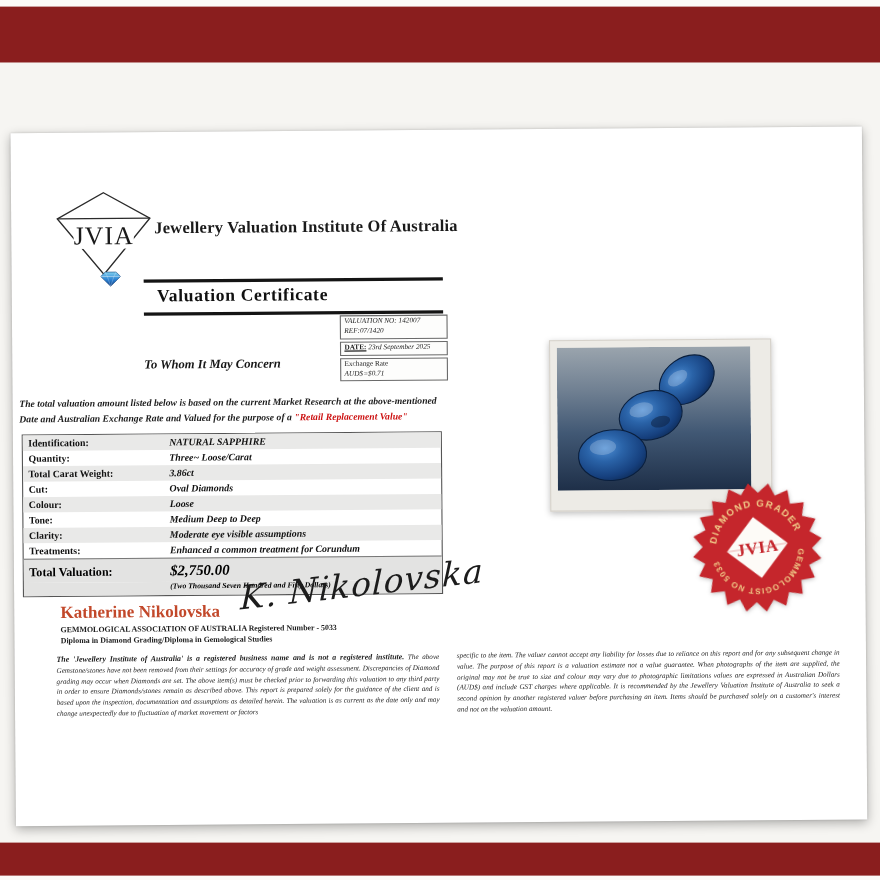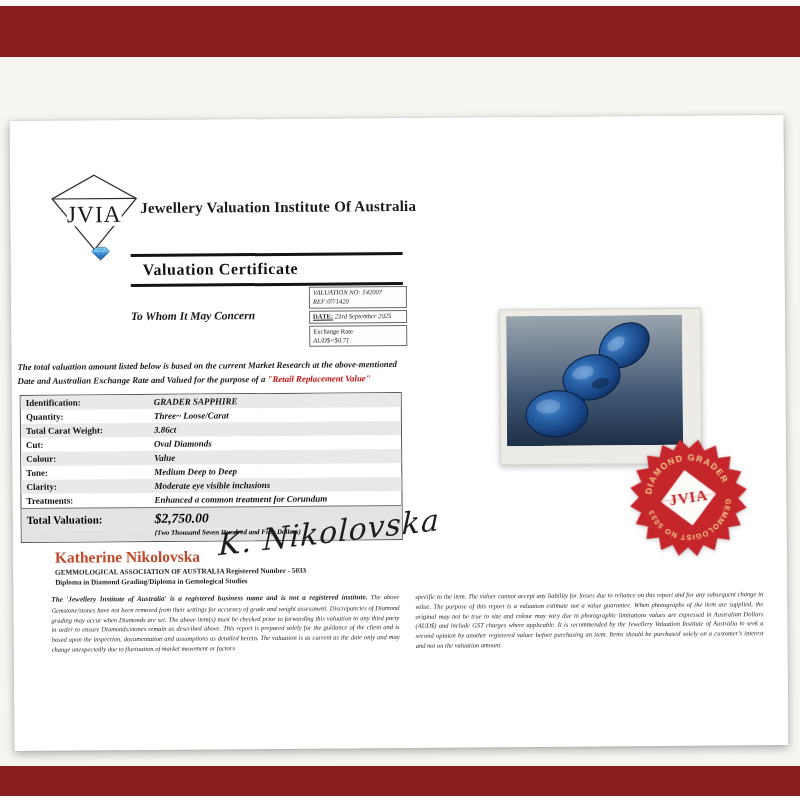--- a/index.html
+++ b/index.html
@@ -19,21 +19,21 @@
   .title-block{left:120px;top:134px;width:260px;border-top:3px solid #141414;border-bottom:3px solid #141414;
                padding:4px 0 5px 12px;font-size:16px;font-weight:bold;letter-spacing:0.6px;color:#111;}
 
   
   .meta{left:298px;top:168px;width:98px;font-size:6.6px;color:#222;}
   .meta .mbox{border:1px solid #6a6a6a;background:#fdfdfc;padding:1px 3px;margin-bottom:2px;line-height:1.35;}
   .meta .lab{font-weight:bold;}
   .meta .it{font-style:italic;}
   .meta .ul{text-decoration:underline;}
 
-  .salutation{left:120px;top:190px;font-size:11.5px;font-weight:bold;font-style:italic;color:#161616;}
+  .salutation{left:120px;top:206px;font-size:11.5px;font-weight:bold;font-style:italic;color:#161616;}
 
   .intro{left:6px;top:240px;width:392px;font-size:8.8px;font-weight:bold;font-style:italic;line-height:1.55;color:#1c1c1c;}
   .intro .hl{color:#cc1111;}
 
   
   .detail-table{left:8px;top:274px;width:380px;border:1px solid #555;font-size:9px;background:#fff;}
   .drow{display:flex;padding:1.5px 5px;min-height:11px;align-items:baseline;}
   .drow:nth-child(odd){background:#e9e9e8;}
   .dlabel{width:128px;font-weight:bold;color:#111;flex-shrink:0;}
   .dvalue{font-weight:bold;font-style:italic;color:#111;}
@@ -117,45 +117,45 @@
 
   <div class="abs salutation">To Whom It May Concern</div>
 
   <div class="abs intro">
     <span>The total valuation amount listed below is based on the current Market Research at the above-mentioned Date and Australian Exchange Rate and Valued for the purpose of a </span><span class="hl">"Retail Replacement Value"</span>
   </div>
 
   <div class="abs detail-table">
     <div class="drow">
       <span class="dlabel">Identification:</span>
-      <span class="dvalue">GRADER SAPPHIRE</span>
+      <span class="dvalue">NATURAL SAPPHIRE</span>
     </div>
     <div class="drow">
       <span class="dlabel">Quantity:</span>
       <span class="dvalue">Three~ Loose/Carat</span>
     </div>
     <div class="drow">
       <span class="dlabel">Total Carat Weight:</span>
       <span class="dvalue">3.86ct</span>
     </div>
     <div class="drow">
       <span class="dlabel">Cut:</span>
       <span class="dvalue">Oval Diamonds</span>
     </div>
     <div class="drow">
       <span class="dlabel">Colour:</span>
-      <span class="dvalue">Value</span>
+      <span class="dvalue">Loose</span>
     </div>
     <div class="drow">
       <span class="dlabel">Tone:</span>
       <span class="dvalue">Medium Deep to Deep</span>
     </div>
     <div class="drow">
       <span class="dlabel">Clarity:</span>
-      <span class="dvalue">Moderate eye visible inclusions</span>
+      <span class="dvalue">Moderate eye visible assumptions</span>
     </div>
     <div class="drow">
       <span class="dlabel">Treatments:</span>
       <span class="dvalue">Enhanced a common treatment for Corundum</span>
     </div>
     <div class="total-row">
       <span class="total-label">Total Valuation:</span>
       <span class="total-value">$2,750.00</span>
     </div>
     <div class="words-row">(Two Thousand Seven Hundred and Fifty Dollars)</div>

